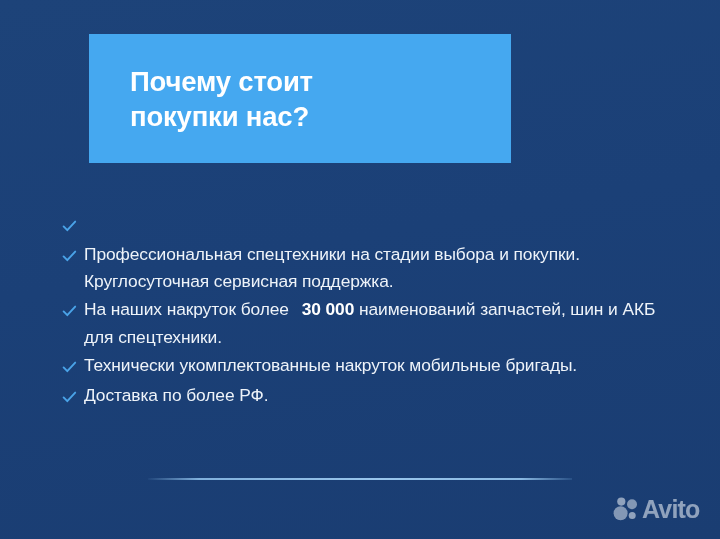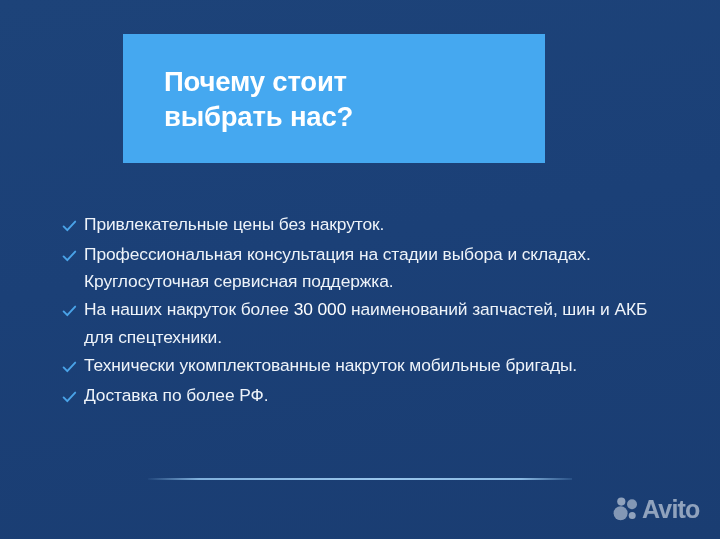--- a/index.html
+++ b/index.html
@@ -28,21 +28,20 @@
   .title-box {
     position: absolute;
     left: 89px;
     top: 34px;
     width: 422px;
     height: 129px;
     background: #45a8f0;
     display: flex;
     flex-direction: column;
     justify-content: center;
-    margin-left: 34px;
   }
   .title-box .title-line {
     color: #ffffff;
     font-weight: bold;
     font-size: 27.5px;
     line-height: 35px;
     letter-spacing: -0.2px;
     padding-left: 41px;
     white-space: nowrap;
   }
@@ -72,22 +71,23 @@
     display: block;
   }
   .bullet-text {
     color: #eef3f9;
     font-size: 17.4px;
     line-height: 27.2px;
     letter-spacing: -0.1px;
     max-width: 575px;
   }
   .bullet-text b {
-    font-weight: normal;
+    font-weight: bold;
     color: #ffffff;
+    margin-left: 8px;
   }
 
   
   .divider {
     position: absolute;
     left: 148px;
     top: 478px;
     width: 424px;
     height: 2px;
     background: linear-gradient(to right,
@@ -120,41 +120,40 @@
     letter-spacing: -0.8px;
   }
 </style>
 </head>
 <body>
 
 <div class="slide">
 
   <div class="title-box">
     <div class="title-line">Почему стоит</div>
-    <div class="title-line">выбрать нас?</div>
+    <div class="title-line">покупки нас?</div>
   </div>
 
   <div class="bullets">
 
     <div class="bullet-row">
       <span class="check-icon">
         <svg width="15" height="15" viewBox="0 0 15 15" aria-hidden="true">
           <path d="M1.6 7.4 L5.3 11.2 L13.2 2.6" fill="none" stroke="#4aa3e8" stroke-width="1.9" stroke-linecap="round" stroke-linejoin="round"></path>
         </svg>
       </span>
-      <span class="bullet-text"><span>Привлекательные цены без накруток.</span><b></b><span></span></span>
     </div>
 
     <div class="bullet-row">
       <span class="check-icon">
         <svg width="15" height="15" viewBox="0 0 15 15" aria-hidden="true">
           <path d="M1.6 7.4 L5.3 11.2 L13.2 2.6" fill="none" stroke="#4aa3e8" stroke-width="1.9" stroke-linecap="round" stroke-linejoin="round"></path>
         </svg>
       </span>
-      <span class="bullet-text"><span>Профессиональная консультация на стадии выбора и складах. Круглосуточная сервисная поддержка.</span><b></b><span></span></span>
+      <span class="bullet-text"><span>Профессиональная спецтехники на стадии выбора и покупки. Круглосуточная сервисная поддержка.</span><b></b><span></span></span>
     </div>
 
     <div class="bullet-row">
       <span class="check-icon">
         <svg width="15" height="15" viewBox="0 0 15 15" aria-hidden="true">
           <path d="M1.6 7.4 L5.3 11.2 L13.2 2.6" fill="none" stroke="#4aa3e8" stroke-width="1.9" stroke-linecap="round" stroke-linejoin="round"></path>
         </svg>
       </span>
       <span class="bullet-text"><span>На наших накруток более </span><b>30 000</b><span> наименований запчастей, шин и АКБ для спецтехники.</span></span>
     </div>

